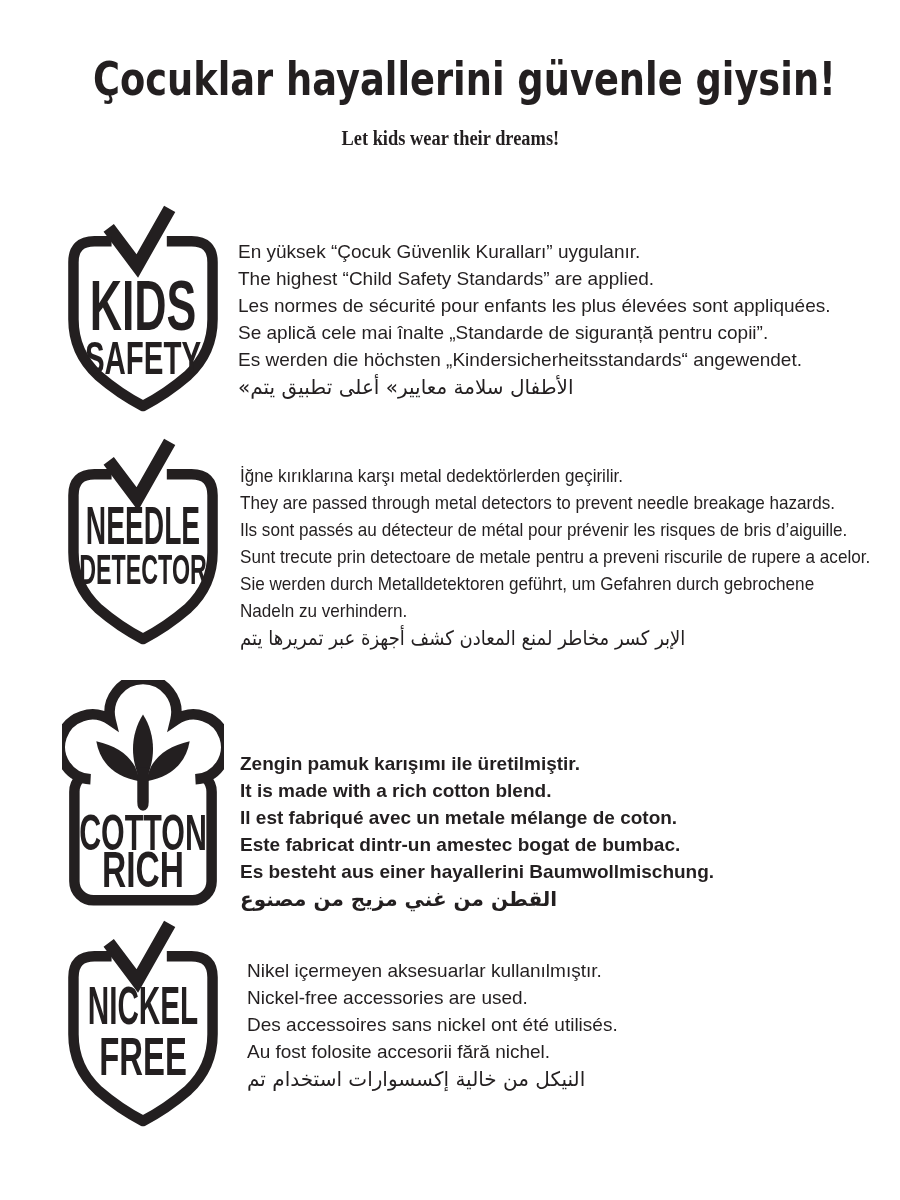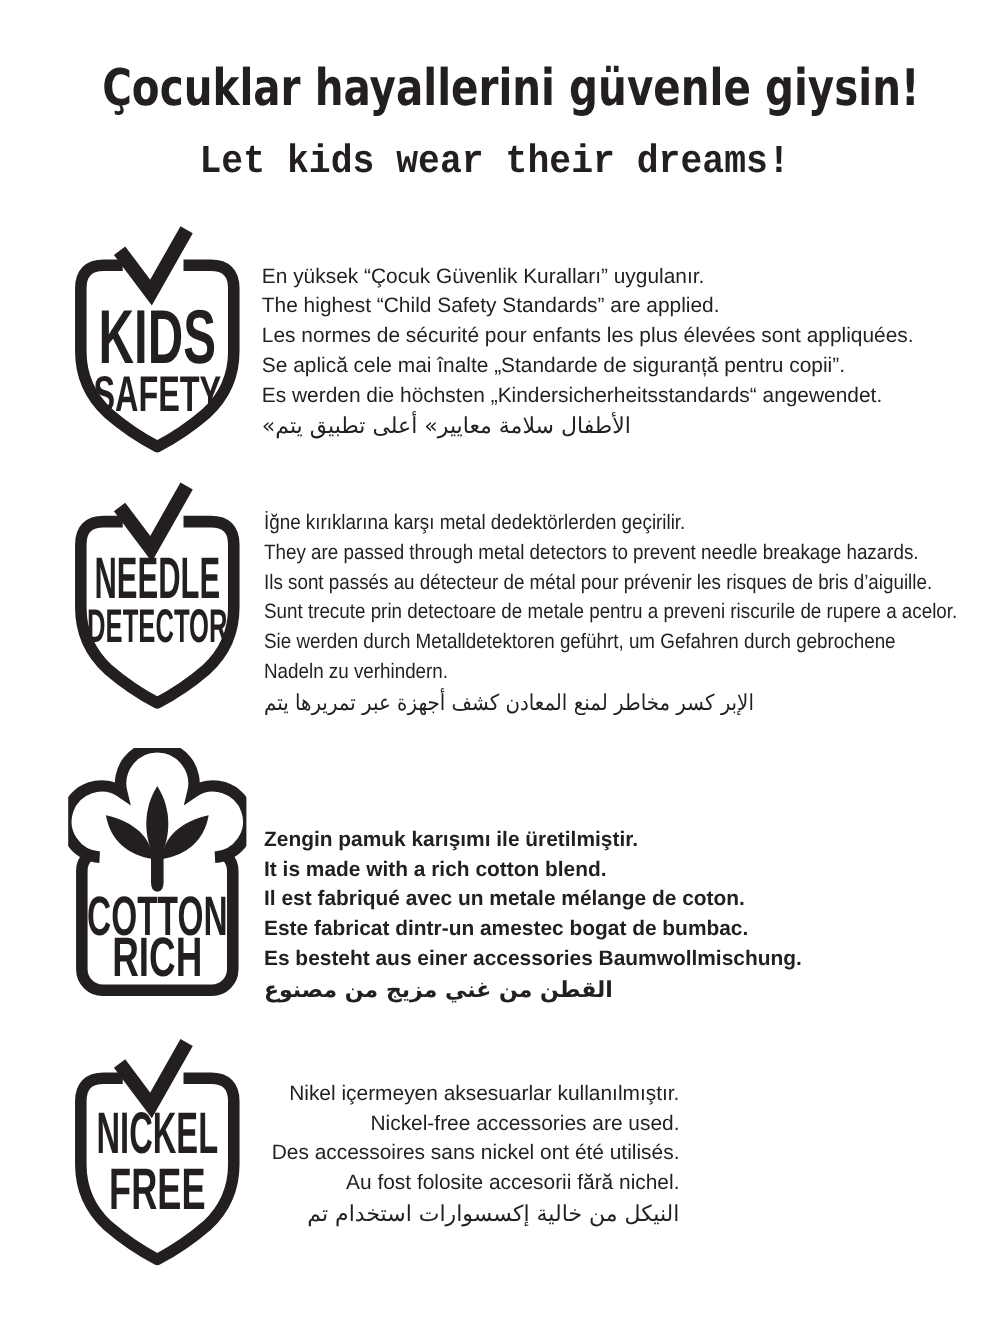--- a/index.html
+++ b/index.html
@@ -9,29 +9,29 @@
     font-family:"Liberation Sans","DejaVu Sans",sans-serif;
   }
   .title{
     position:absolute;top:54px;left:0;width:869px;text-align:center;
     font-family:"DejaVu Sans",sans-serif;font-weight:800;font-size:46px;line-height:1.1;
     white-space:nowrap;
   }
   .title .squeeze{display:inline-block;transform:scaleX(0.80);transform-origin:50% 50%;}
   .subtitle{
     position:absolute;top:127px;left:0;width:900px;text-align:center;
-    font-family:Liberation Mono, monospace;font-weight:800;font-size:36px;line-height:1.1;
+    font-family:Liberation Serif, serif;font-weight:800;font-size:20px;line-height:1.1;
     white-space:nowrap;
   }
   .subtitle .squeeze{display:inline-block;transform:scaleX(0.92);transform-origin:50% 50%;}
   .section{position:absolute;left:62px;width:820px;display:flex;align-items:flex-start;}
   .sec-kids{top:205px;}
   .sec-needle{top:438px;}
   .sec-cotton{top:680px;}
-  .sec-nickel{top:944px;text-align:right;}
+  .sec-nickel{top:920px;}
   .badge{flex:0 0 162px;}
   .badge path, .badge rect{stroke:#231f20;}
   .badge .stroke{fill:none;stroke-width:11;}
   .badge .check{fill:none;stroke-width:13.5;stroke-linecap:butt;stroke-linejoin:miter;}
   .badge .shieldline{stroke-linejoin:round;}
   .badge .fillwhite{fill:#ffffff;stroke:none;}
   .badge .solid{fill:#231f20;stroke:none;}
   .badge text{
     font-family:"Liberation Sans","DejaVu Sans",sans-serif;
     font-weight:bold;fill:#231f20;text-anchor:middle;
@@ -100,21 +100,21 @@
     <path class="solid" d="M134,64 C130,88 113,102 89,106 C91,85 107,70 134,64 Z"></path>
     <path class="solid" d="M79,92 L79,128 Q79,137 85,137 Q91,137 91,128 L91,92 Z"></path>
     <text x="85" y="178" font-size="53" textLength="134" lengthAdjust="spacingAndGlyphs">COTTON</text>
     <text x="85" y="217" font-size="53" textLength="86" lengthAdjust="spacingAndGlyphs">RICH</text>
   </svg>
   <div class="text">
     <div class="ln">Zengin pamuk karışımı ile üretilmiştir.</div>
     <div class="ln">It is made with a rich cotton blend.</div>
     <div class="ln">Il est fabriqué avec un metale mélange de coton.</div>
     <div class="ln">Este fabricat dintr-un amestec bogat de bumbac.</div>
-    <div class="ln">Es besteht aus einer accessories Baumwollmischung.</div>
+    <div class="ln">Es besteht aus einer hayallerini Baumwollmischung.</div>
     <div class="ln ln-ar">مصنوع‎ من‎ مزيج‎ غني‎ من‎ القطن</div>
   </div>
 </div>
 
 <div class="section sec-nickel">
   <svg class="badge" viewBox="0 0 170 232" width="162" height="221">
     <path class="check" d="M49,24 L79,64 L113,4"></path>
     <path class="stroke shieldline" d="M52,38 L34,38 Q12,38 12,60 L12,120 Q12,155 38,179 Q60,198 85,211 Q110,198 132,179 Q158,155 158,120 L158,60 Q158,38 136,38 L110,38"></path>
     <text x="85" y="109" font-size="56" textLength="116" lengthAdjust="spacingAndGlyphs">NICKEL</text>
     <text x="85" y="163" font-size="56" textLength="92" lengthAdjust="spacingAndGlyphs">FREE</text>

